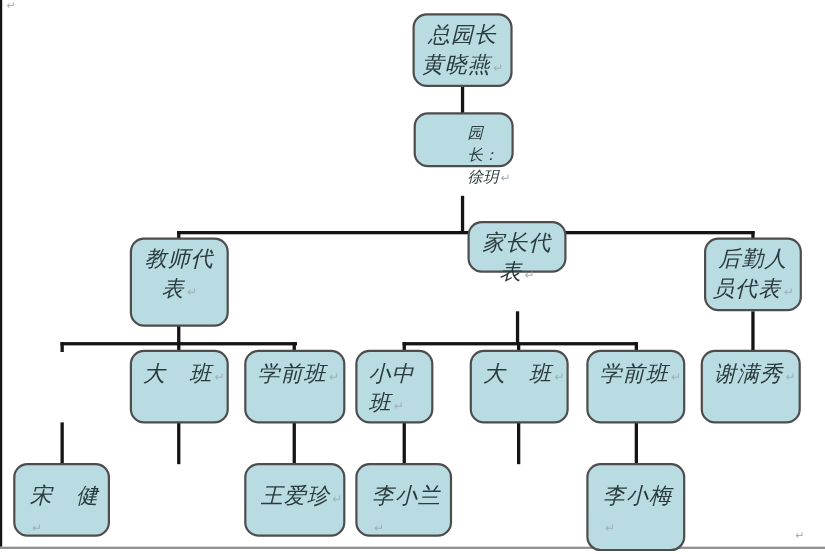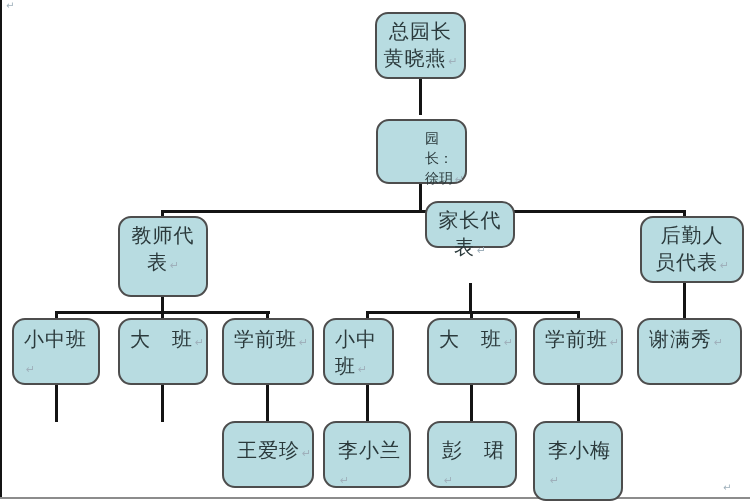--- a/index.html
+++ b/index.html
@@ -13,20 +13,21 @@
   .node{
     position:absolute;
     box-sizing:border-box;
     background:var(--box-fill,#b8dce1);
     border:2px solid var(--box-border,#4d4d4d);
     border-radius:13px;
     color:var(--text,#2b3a3c);
     font-size:20px;
     line-height:27px;
     letter-spacing:1px;
+    font-style:italic;
   }
   .lbl{white-space:pre-line;}
   .center{text-align:center;padding-top:4px;}
   .l2{font-size:14px;line-height:20px;padding:7px 0 0 8px;letter-spacing:0;}
   .l4{padding:6px 0 0 10px;}
   .l5{padding:14px 0 0 13px;}
   .cline{
     position:absolute;
     background:var(--line,#141414);
   }
@@ -86,65 +87,62 @@
   <div class="cline" style="left:266px;top:384px;width:3px;height:38px;"></div>
   <div class="cline" style="left:366px;top:384px;width:3px;height:38px;"></div>
   <div class="cline" style="left:470px;top:384px;width:3px;height:38px;"></div>
   <div class="cline" style="left:577px;top:384px;width:3px;height:38px;"></div>
 
   <div class="node center" style="left:375px;top:12px;width:91px;height:67px;">
     <span class="lbl">总园长
 黄晓燕</span><span class="ret">↵</span>
   </div>
 
-  <div class="node l2" style="left:376px;top:119px;width:91px;height:65px;padding-left:47px;">
+  <div class="node l2" style="left:376px;top:102px;width:91px;height:50px;padding-left:47px;">
     <span class="lbl">园长：徐玥</span><span class="ret">↵</span>
   </div>
 
   <div class="node center" style="left:118px;top:216px;width:90px;height:81px;">
     <span class="lbl">教师代
 表</span><span class="ret">↵</span>
   </div>
   <div class="node center" style="left:425px;top:201px;width:90px;height:47px;">
     <span class="lbl">家长代
 表</span><span class="ret">↵</span>
   </div>
-  <div class="node center" style="left:640px;top:216px;width:104px;height:67px;">
+  <div class="node center" style="left:640px;top:216px;width:89px;height:67px;">
     <span class="lbl">后勤人
 员代表</span><span class="ret">↵</span>
   </div>
 
-  <div class="node l4" style="left:12px;top:318px;width:88px;height:67px;">
-    <span class="lbl">小中班</span><span class="ret">↵</span>
-  </div>
   <div class="node l4" style="left:118px;top:318px;width:90px;height:67px;">
     <span class="lbl">大　班</span><span class="ret">↵</span>
   </div>
   <div class="node l4" style="left:222px;top:318px;width:92px;height:67px;">
     <span class="lbl">学前班</span><span class="ret">↵</span>
   </div>
   <div class="node l4" style="left:323px;top:318px;width:71px;height:67px;">
     <span class="lbl">小中班</span><span class="ret">↵</span>
   </div>
   <div class="node l4" style="left:427px;top:318px;width:90px;height:67px;">
     <span class="lbl">大　班</span><span class="ret">↵</span>
   </div>
   <div class="node l4" style="left:533px;top:318px;width:90px;height:67px;">
     <span class="lbl">学前班</span><span class="ret">↵</span>
   </div>
-  <div class="node l4" style="left:637px;top:318px;width:105px;height:67px;">
+  <div class="node l4" style="left:637px;top:318px;width:91px;height:67px;">
     <span class="lbl">谢满秀</span><span class="ret">↵</span>
   </div>
 
+  <div class="node l5" style="left:12px;top:421px;width:88px;height:67px;">
+    <span class="lbl">宋　健</span><span class="ret">↵</span>
+  </div>
   <div class="node l5" style="left:323px;top:421px;width:88px;height:67px;">
     <span class="lbl">李小兰</span><span class="ret">↵</span>
   </div>
   <div class="node l5" style="left:222px;top:421px;width:92px;height:67px;">
     <span class="lbl">王爱珍</span><span class="ret">↵</span>
-  </div>
-  <div class="node l5" style="left:427px;top:421px;width:90px;height:67px;">
-    <span class="lbl">彭　珺</span><span class="ret">↵</span>
   </div>
   <div class="node l5" style="left:533px;top:421px;width:90px;height:80px;">
     <span class="lbl">李小梅</span><span class="ret">↵</span>
   </div>
 
 </div>
 
 </body></html>

